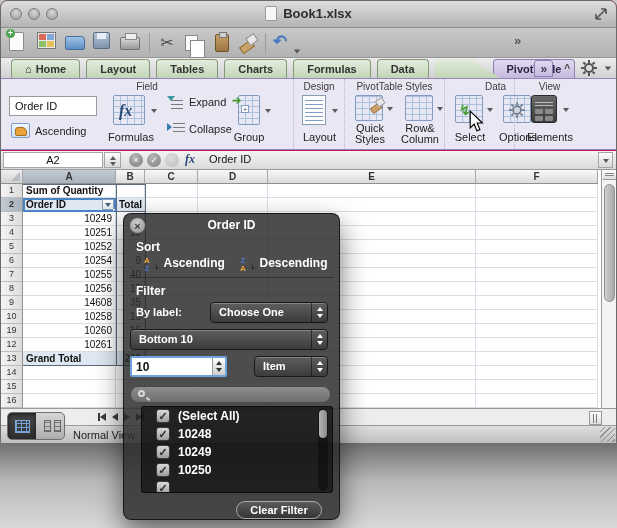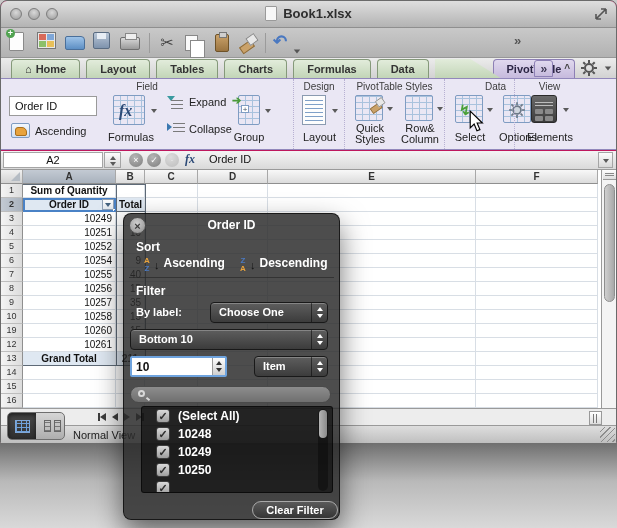--- a/index.html
+++ b/index.html
@@ -125,21 +125,21 @@
   .corner{width:22px;background:linear-gradient(#f0f0f0,#d2d2d2);position:relative;}
   .corner:after{content:"";position:absolute;right:2px;bottom:2px;width:0;height:0;
     border-left:9px solid transparent;border-bottom:9px solid #b5bcc4;}
   .rrow{display:flex;height:14px;}
   .rn{width:22px;height:14px;background:linear-gradient(90deg,#f4f4f4,#dcdcdc);border-right:1px solid #8f8f8f;
     border-bottom:1px solid #bdbdbd;font-size:9px;color:#333;text-align:center;line-height:13px;}
   .rn.sel{background:linear-gradient(90deg,#c3cad3,#a9b2bd);font-weight:bold;}
   .cell{height:14px;border-right:1px solid #d8dee5;border-bottom:1px solid #d8dee5;font-size:10px;
     line-height:13px;color:#111;padding:0 3px;white-space:nowrap;overflow:hidden;}
   .cell.num{text-align:right;}
-  .cell.b{font-weight:bold;text-align:center;}
+  .cell.b{font-weight:bold;}
   .cell.pivot-h{background:#dfe8f2;}
   .cell.pivot-t{background:#dfe8f2;}
   .cell.sel-cell{outline:2px solid #4a82c6;outline-offset:-2px;position:relative;z-index:3;}
   .fhandle{position:absolute;right:-2px;bottom:-2px;width:4px;height:4px;background:#4a82c6;border:1px solid #fff;}
   .filter-btn{position:absolute;right:1px;top:1px;width:12px;height:11px;background:linear-gradient(#fdfdfd,#dfe5ec);
     border:1px solid #8fa0b5;}
   .filter-btn:after{content:"";position:absolute;left:2px;top:3px;width:0;height:0;
     border-left:3.5px solid transparent;border-right:3.5px solid transparent;border-top:4px solid #44617e;}
   .pv-line{position:absolute;background:#5e6a77;z-index:2;}
   
@@ -222,21 +222,21 @@
     background:rgba(12,12,12,.62);border:1px solid rgba(0,0,0,.6);overflow:hidden;}
   .litem{height:18px;display:flex;align-items:center;padding-left:14px;gap:8px;}
   .cbx{width:14px;height:14px;border-radius:3px;background:linear-gradient(#d9d9d9,#9e9e9e);
     border:1px solid #3c3c3c;color:#2f2f2f;font-size:11px;line-height:13px;text-align:center;font-weight:bold;}
   .litem span.lab{font-size:12px;font-weight:bold;color:#fff;}
   #list-scroll{position:absolute;right:4px;top:2px;width:10px;height:82px;border-radius:5px;background:rgba(0,0,0,.35);}
   #list-thumb{position:absolute;left:1px;top:1px;width:8px;height:28px;border-radius:4px;
     background:linear-gradient(90deg,#b5b5b5,#8a8a8a);}
   #clear-btn{position:absolute;left:112px;top:287px;width:86px;height:18px;border-radius:9px;
     background:linear-gradient(#5a5a5a,#353535);border:1px solid #a8a8a8;color:#fff;
-    font-size:11px;font-weight:bold;text-align:center;line-height:16px;margin-left:16px;}
+    font-size:11px;font-weight:bold;text-align:center;line-height:16px;}
 
   
   #cursor{position:absolute;left:467px;top:110px;z-index:99;}
 </style>
 </head>
 <body>
 
 <div id="below"></div>
 
 <div id="window">
@@ -505,21 +505,21 @@
           <div class="rn">8</div>
           <div class="cell num" style="width: 93px;">10256</div>
           <div class="cell num" style="width: 29px;">15</div>
           <div class="cell" style="width: 53px;"></div>
           <div class="cell" style="width: 70px;"></div>
           <div class="cell" style="width: 208px;"></div>
           <div class="cell" style="width: 122px;"></div>
         </div>
         <div class="rrow">
           <div class="rn">9</div>
-          <div class="cell num" style="width: 93px;">10257</div>
+          <div class="cell num" style="width: 93px;">14608</div>
           <div class="cell num" style="width: 29px;">35</div>
           <div class="cell" style="width: 53px;"></div>
           <div class="cell" style="width: 70px;"></div>
           <div class="cell" style="width: 208px;"></div>
           <div class="cell" style="width: 122px;"></div>
         </div>
         <div class="rrow">
           <div class="rn">10</div>
           <div class="cell num" style="width: 93px;">10258</div>
           <div class="cell num" style="width: 29px;">15</div>

